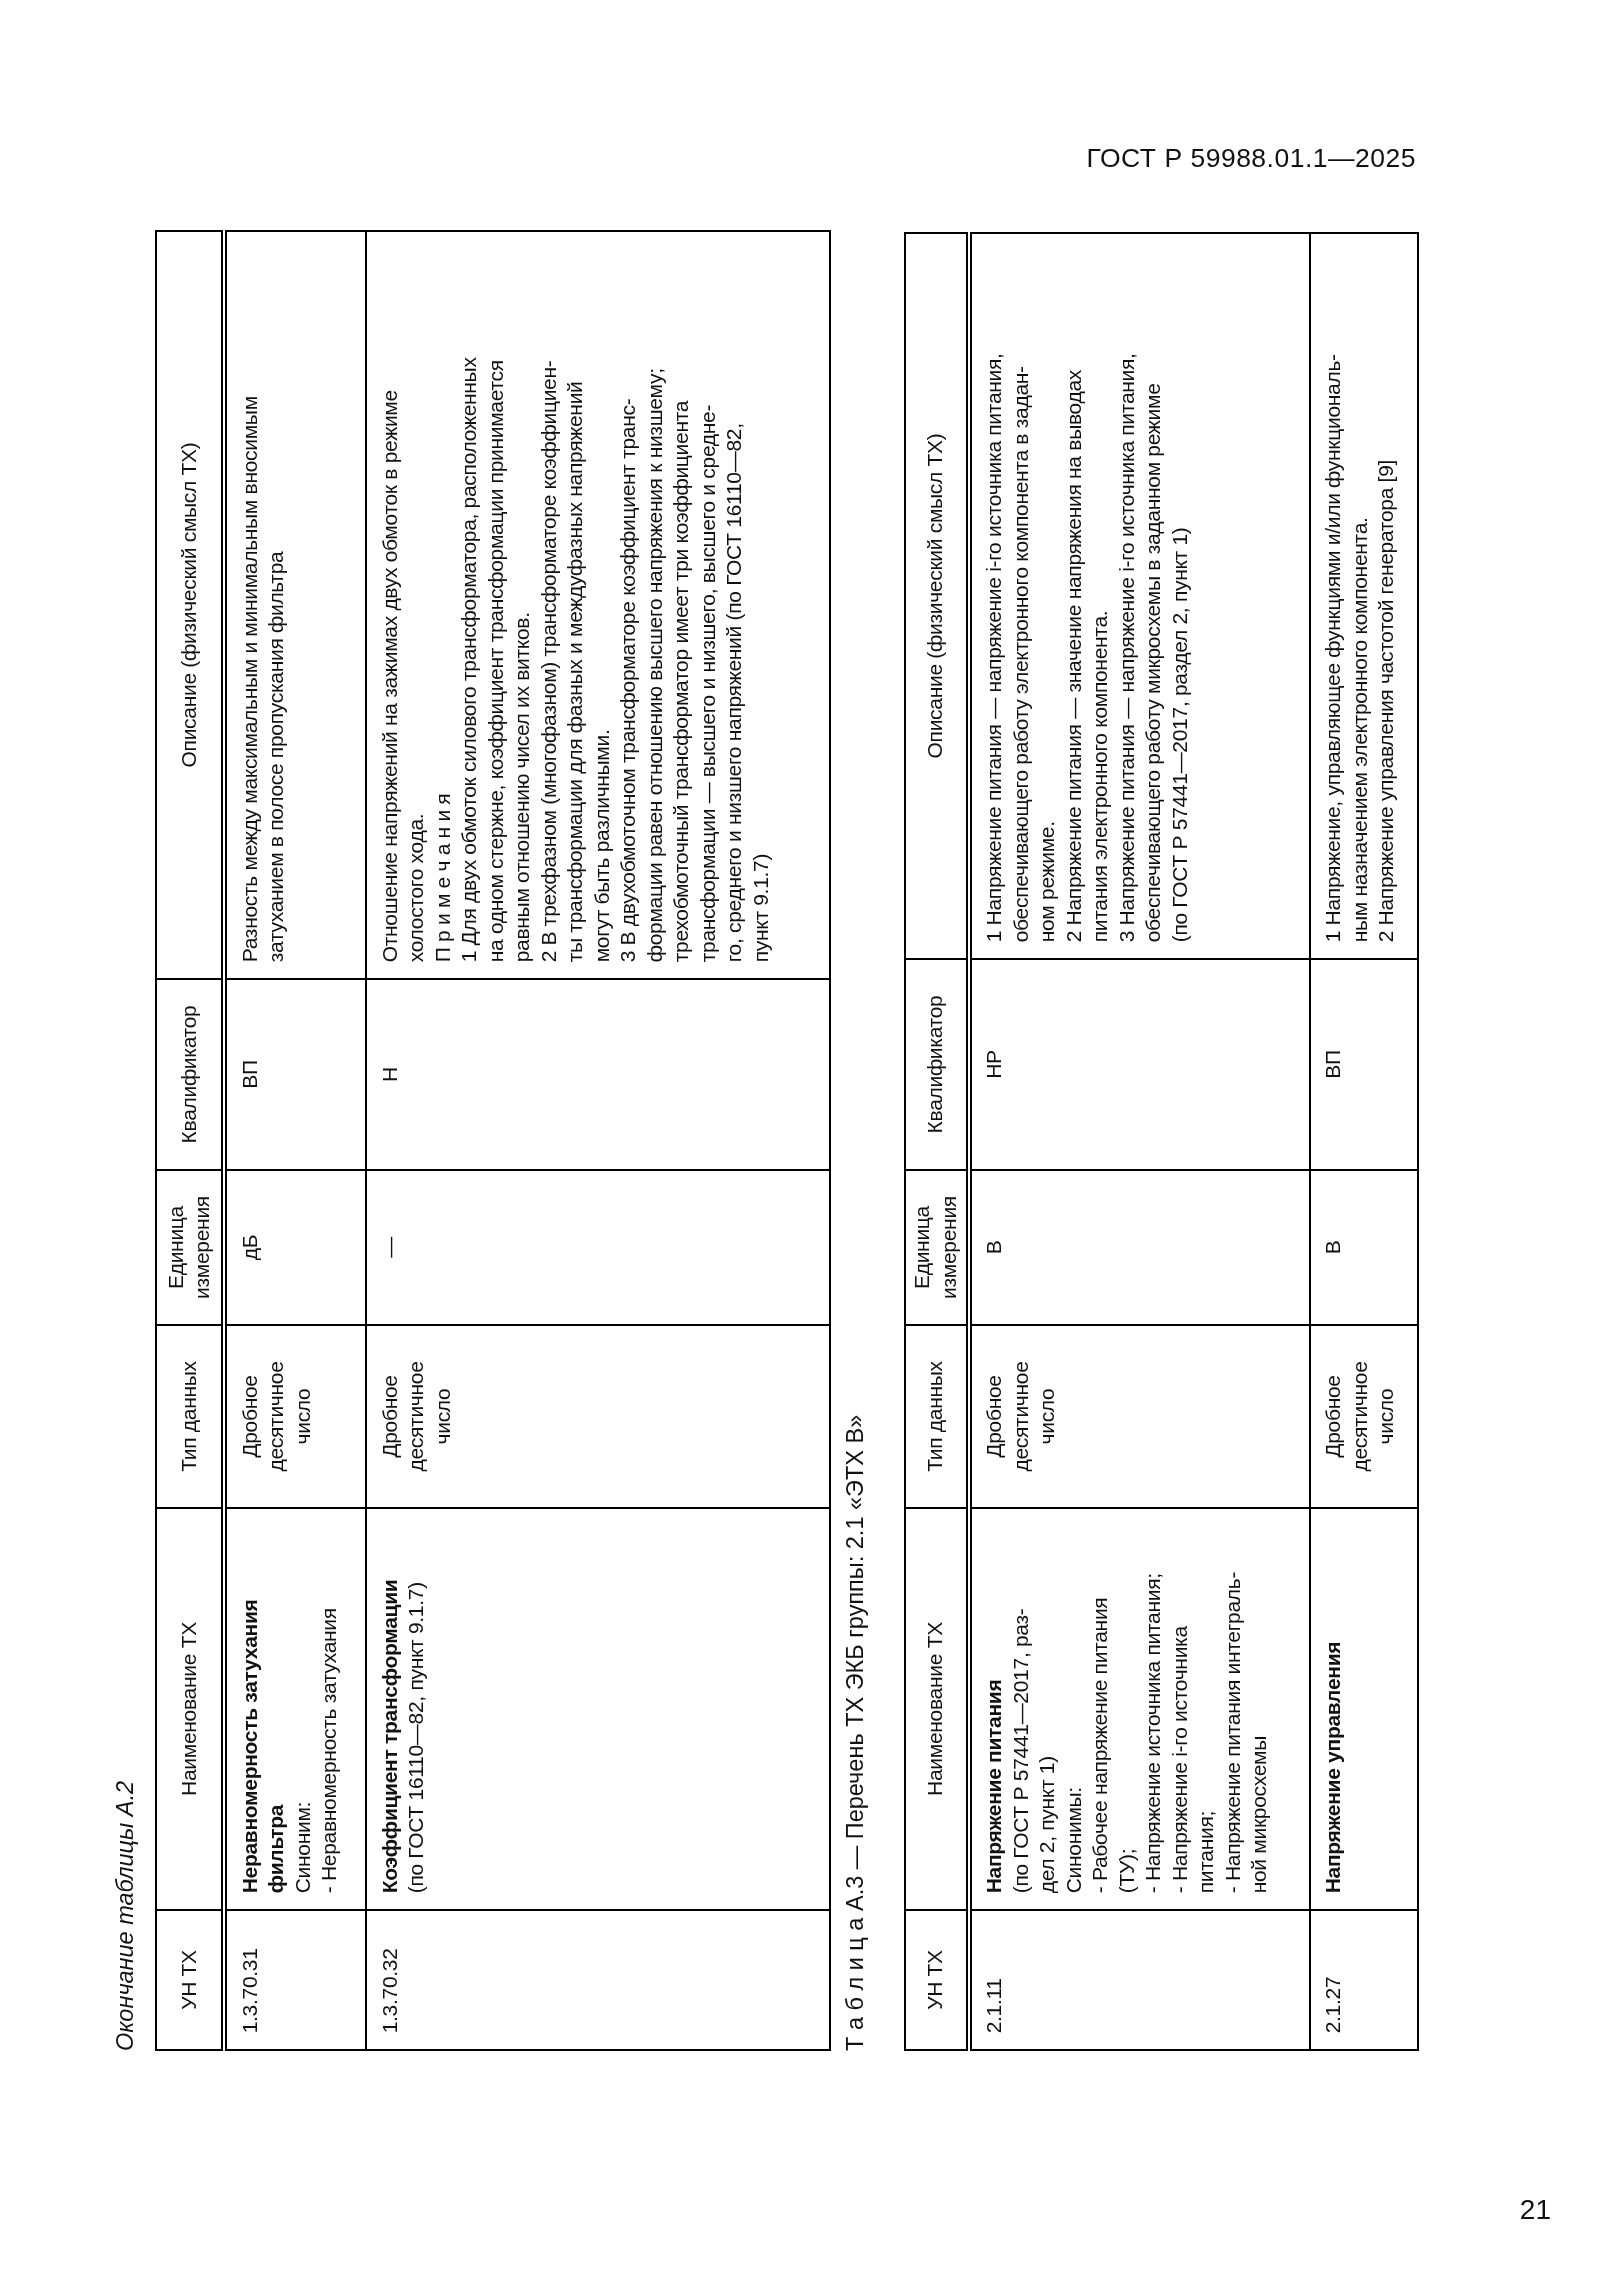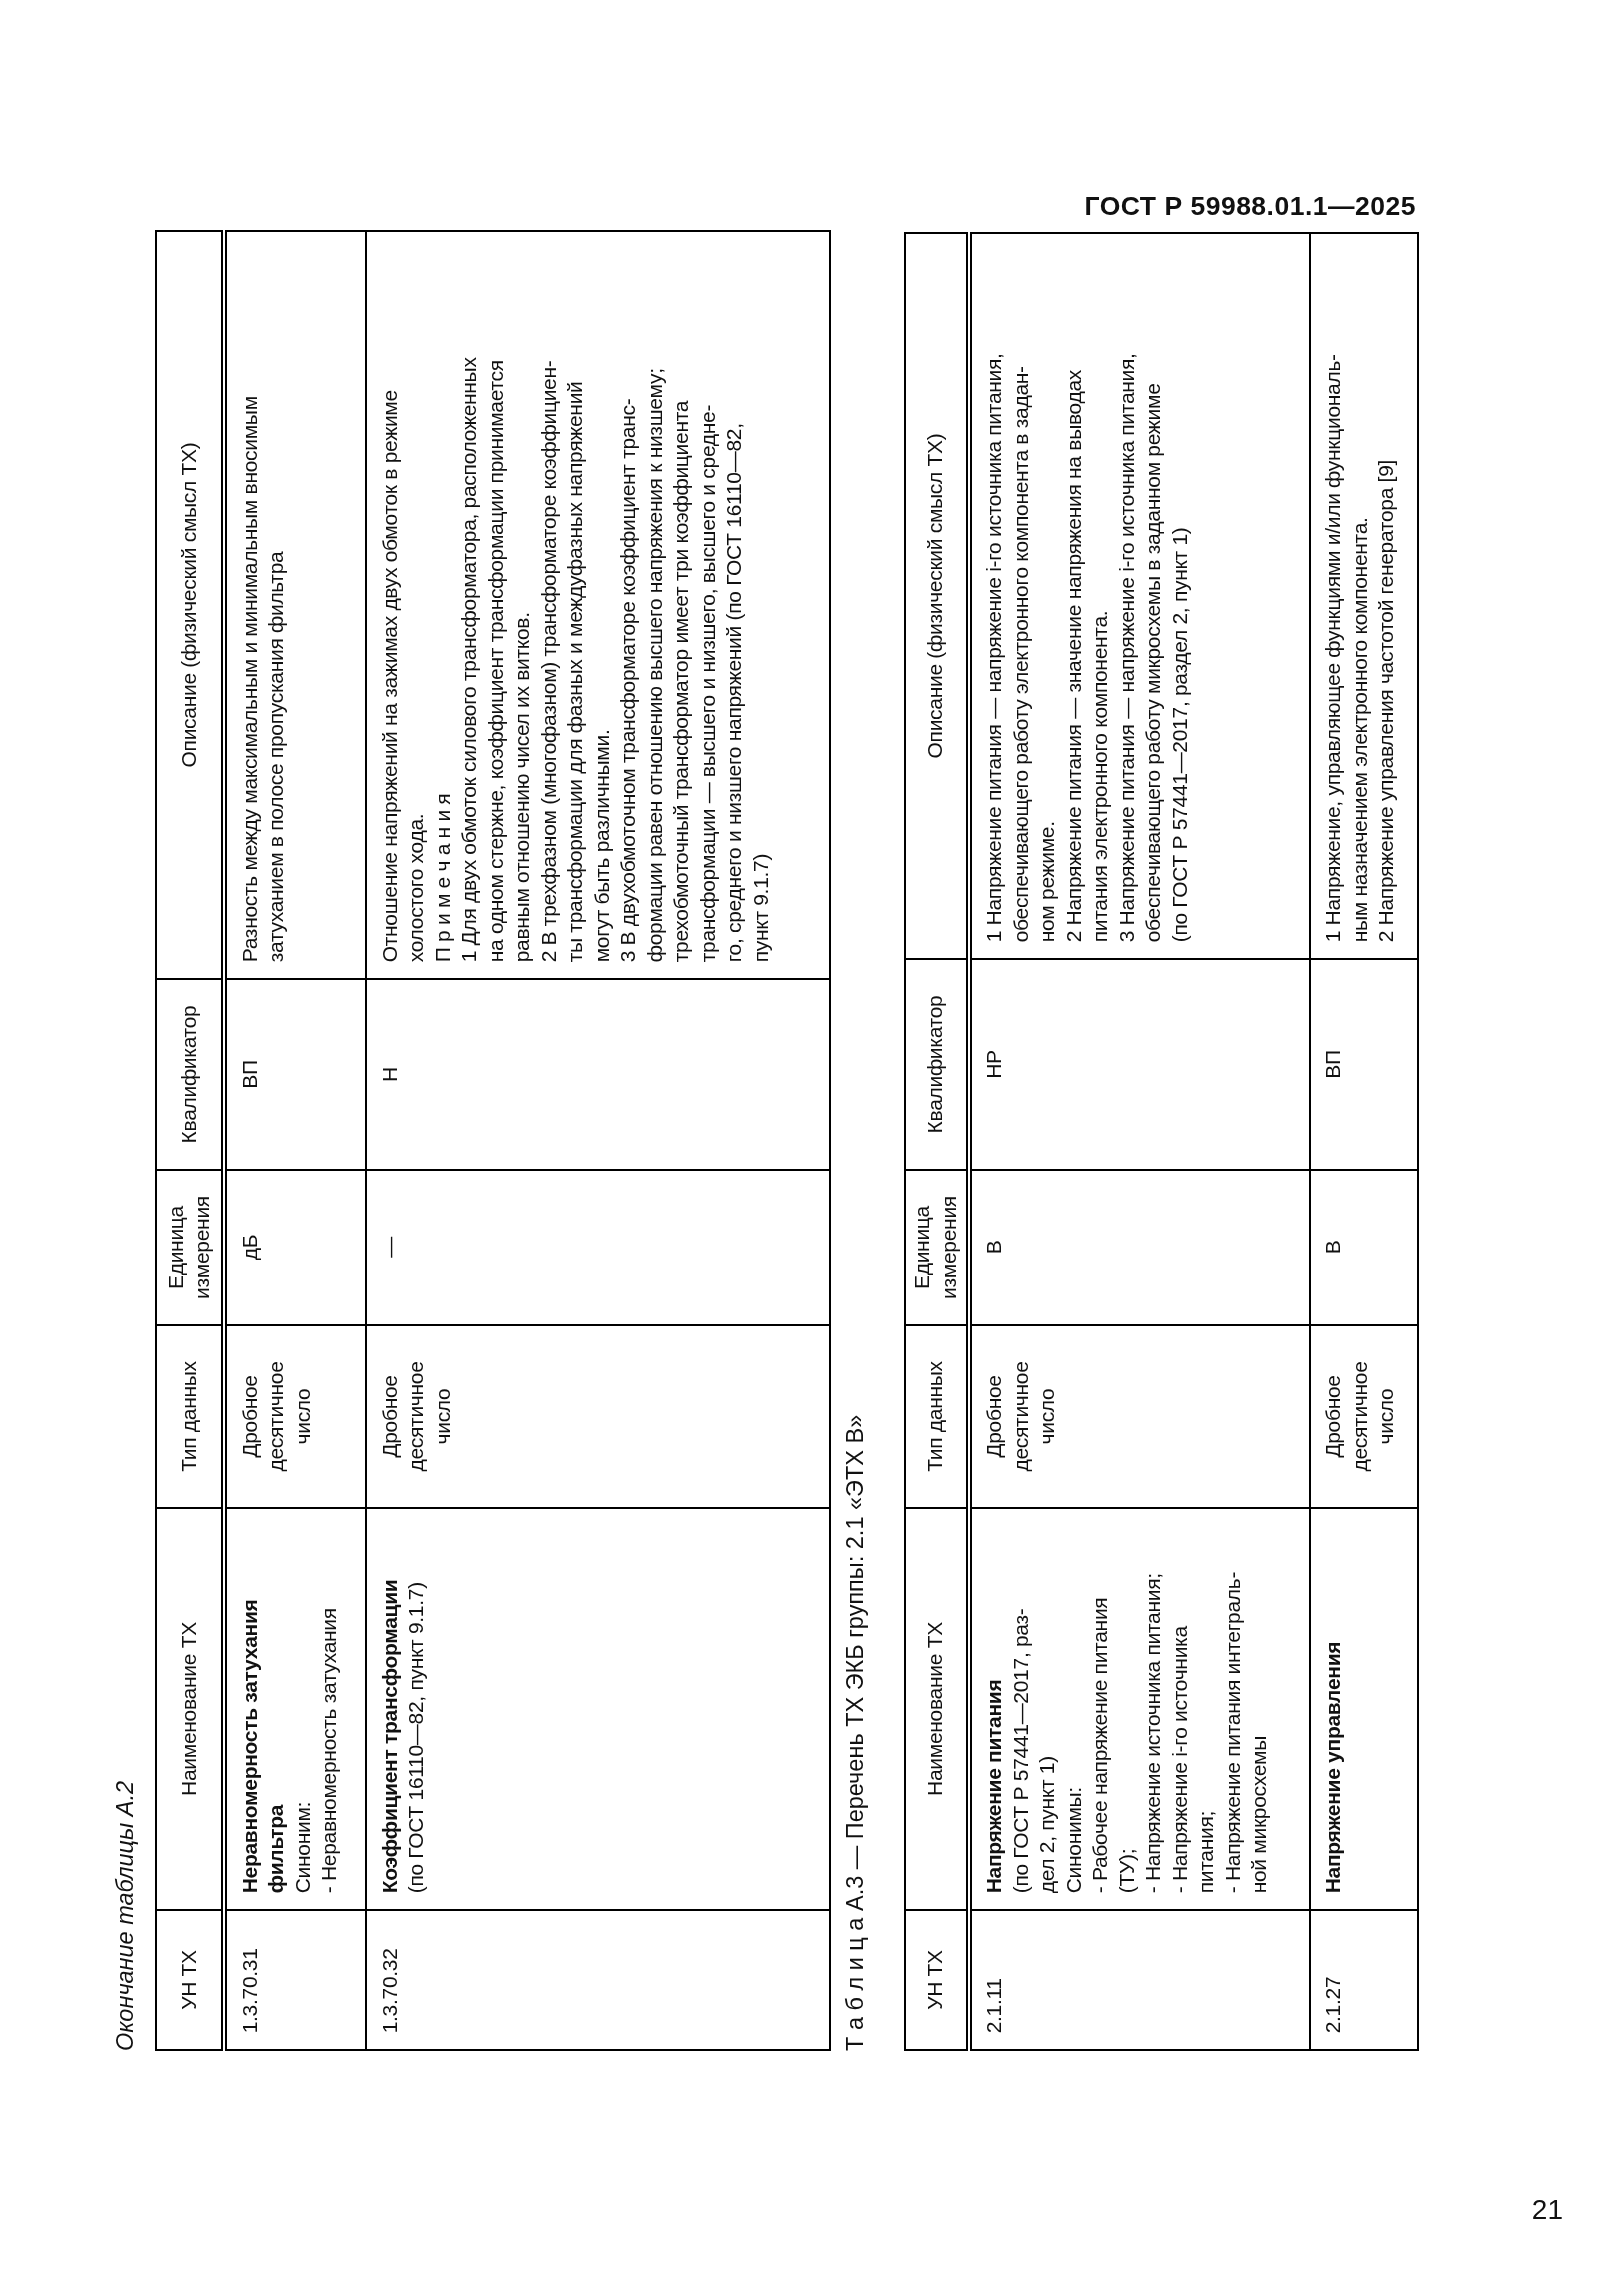--- a/index.html
+++ b/index.html
@@ -2,24 +2,24 @@
 <html><head>
 <meta charset="utf-8">
 <style>
   html,body { margin:0; padding:0; background:#888; }
   .page {
     position:relative; width:1621px; height:2293px; background:#ffffff;
     font-family:"Liberation Sans", sans-serif; color:#111; overflow:hidden;
   }
   .doc-header {
     position:absolute; top:143px; right:205px;
-    font-size:26.5px; font-weight:bold; letter-spacing:0.5px; white-space:nowrap;margin-top:48px;
+    font-size:26.5px; font-weight:normal; letter-spacing:0.5px; white-space:nowrap;
   }
   .page-number {
-    position:absolute; top:2194px; right:58px; font-size:28px;
+    position:absolute; top:2194px; right:70px; font-size:28px;
   }
   
   .rot {
     position:absolute; transform:rotate(-90deg); transform-origin:0 0;
   }
   .rot-a2 { left:113px; top:2051px; width:1821px; height:716px; }
   .rot-a3 { left:843px; top:2051px; width:1819px; height:573px; }
   .tbl-caption {
     font-size:23.5px; line-height:25.5px; font-style:italic; margin:0 0 16.7px 0; white-space:nowrap;
   }

